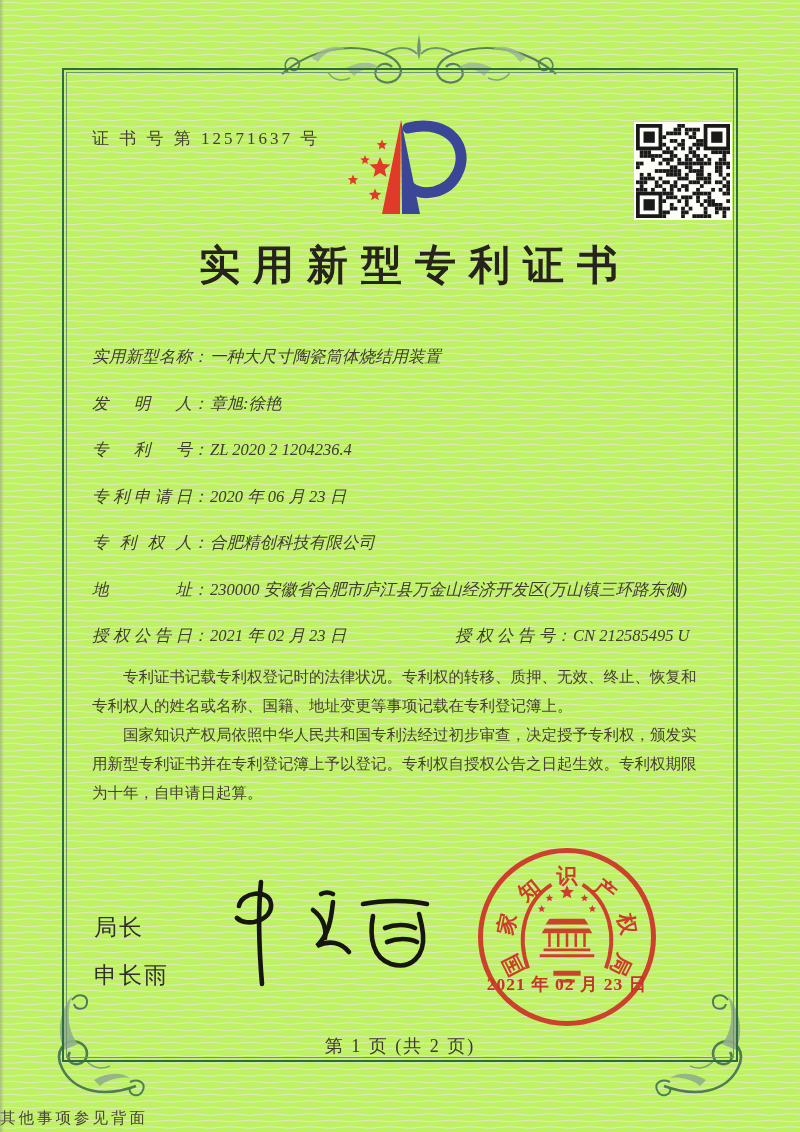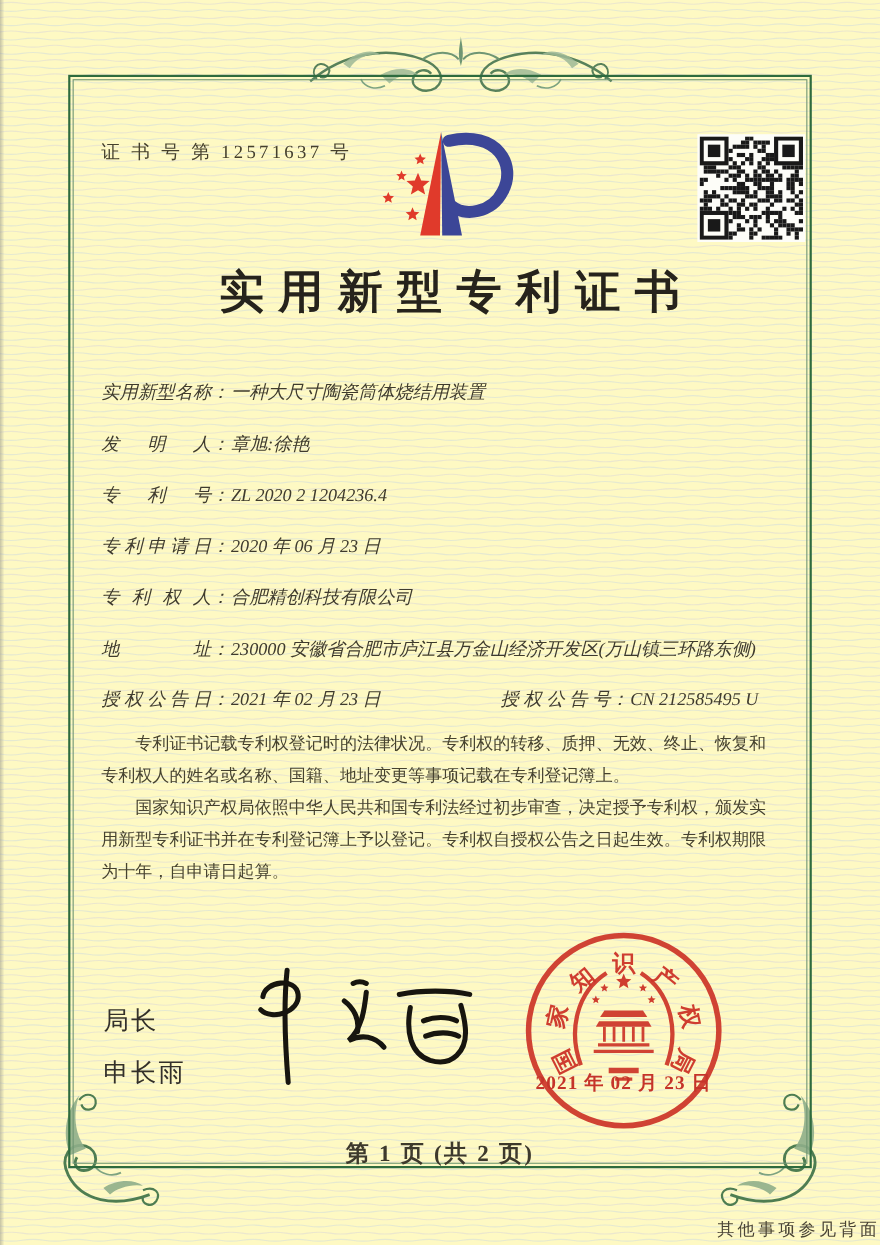--- a/index.html
+++ b/index.html
@@ -1,18 +1,18 @@
 <!DOCTYPE html>
 <html><head>
 <meta charset="utf-8">
 <style>
   html,body{margin:0;padding:0;background:#e8e6dd;}
   .page{
     position:relative;width:800px;height:1132px;overflow:hidden;
-    background:#fef9c3;
+    background:#bef264;
     font-family:"Liberation Serif","DejaVu Serif",serif;
     color:#3f3b2e;
   }
   #bg-waves{position:absolute;inset:0;z-index:0;}
   .ornament{position:absolute;z-index:1;}
   .frame{
     position:absolute;left:62px;top:68px;width:676px;height:994px;z-index:2;
     border:2px solid #2e6b3e;box-sizing:border-box;pointer-events:none;
   }
   .frame-inner{
@@ -55,22 +55,22 @@
   .seal-char{
     position:absolute;width:24px;height:24px;text-align:center;font-size:21px;font-weight:700;
     color:rgba(204,51,39,.95);line-height:24px;
   }
   .seal-emblem{position:absolute;left:50%;top:50%;transform:translate(-50%,-52%);}
   .seal-date{
     position:absolute;left:468px;top:972px;width:198px;text-align:center;z-index:4;
     font-size:17.5px;font-weight:700;color:#c5342a;letter-spacing:1px;
   }
 
-  .page-info{position:absolute;left:0;top:1034px;width:100%;text-align:center;font-size:21px;color:#3d392c;letter-spacing:2px;font-weight:bold;}
-  .back-note{position:absolute;left:0;top:1108px;width:100%;text-align:right;font-size:15.5px;color:#4a4435;letter-spacing:3px;font-family:Liberation Mono, monospace;}
+  .page-info{position:absolute;left:0;top:1034px;width:100%;text-align:center;font-size:18px;color:#3d392c;letter-spacing:2px;}
+  .back-note{position:absolute;left:0;top:1108px;width:100%;text-align:left;font-size:15.5px;color:#4a4435;letter-spacing:3px;font-family:Liberation Mono, monospace;}
 </style>
 </head>
 <body>
 
 <div class="page">
 
   <svg id="bg-waves" width="800" height="1132" xmlns="http://www.w3.org/2000/svg">
       <path d="M0 3 q 10 -1.6 20 0 q 10 1.6 20 0 q 10 -1.6 20 0 q 10 1.6 20 0 q 10 -1.6 20 0 q 10 1.6 20 0 q 10 -1.6 20 0 q 10 1.6 20 0 q 10 -1.6 20 0 q 10 1.6 20 0 q 10 -1.6 20 0 q 10 1.6 20 0 q 10 -1.6 20 0 q 10 1.6 20 0 q 10 -1.6 20 0 q 10 1.6 20 0 q 10 -1.6 20 0 q 10 1.6 20 0 q 10 -1.6 20 0 q 10 1.6 20 0 q 10 -1.6 20 0 q 10 1.6 20 0 q 10 -1.6 20 0 q 10 1.6 20 0 q 10 -1.6 20 0 q 10 1.6 20 0 q 10 -1.6 20 0 q 10 1.6 20 0 q 10 -1.6 20 0 q 10 1.6 20 0 q 10 -1.6 20 0 q 10 1.6 20 0 q 10 -1.6 20 0 q 10 1.6 20 0 q 10 -1.6 20 0 q 10 1.6 20 0 q 10 -1.6 20 0 q 10 1.6 20 0 q 10 -1.6 20 0 q 10 1.6 20 0" fill="none" stroke="#e9e4cf" stroke-width="1" opacity="0.9"></path>
       <path d="M0 9.5 q 10 1.6 20 0 q 10 -1.6 20 0 q 10 1.6 20 0 q 10 -1.6 20 0 q 10 1.6 20 0 q 10 -1.6 20 0 q 10 1.6 20 0 q 10 -1.6 20 0 q 10 1.6 20 0 q 10 -1.6 20 0 q 10 1.6 20 0 q 10 -1.6 20 0 q 10 1.6 20 0 q 10 -1.6 20 0 q 10 1.6 20 0 q 10 -1.6 20 0 q 10 1.6 20 0 q 10 -1.6 20 0 q 10 1.6 20 0 q 10 -1.6 20 0 q 10 1.6 20 0 q 10 -1.6 20 0 q 10 1.6 20 0 q 10 -1.6 20 0 q 10 1.6 20 0 q 10 -1.6 20 0 q 10 1.6 20 0 q 10 -1.6 20 0 q 10 1.6 20 0 q 10 -1.6 20 0 q 10 1.6 20 0 q 10 -1.6 20 0 q 10 1.6 20 0 q 10 -1.6 20 0 q 10 1.6 20 0 q 10 -1.6 20 0 q 10 1.6 20 0 q 10 -1.6 20 0 q 10 1.6 20 0 q 10 -1.6 20 0" fill="none" stroke="#e2e7d3" stroke-width="1" opacity="0.9"></path>
       <path d="M0 16 q 10 -1.6 20 0 q 10 1.6 20 0 q 10 -1.6 20 0 q 10 1.6 20 0 q 10 -1.6 20 0 q 10 1.6 20 0 q 10 -1.6 20 0 q 10 1.6 20 0 q 10 -1.6 20 0 q 10 1.6 20 0 q 10 -1.6 20 0 q 10 1.6 20 0 q 10 -1.6 20 0 q 10 1.6 20 0 q 10 -1.6 20 0 q 10 1.6 20 0 q 10 -1.6 20 0 q 10 1.6 20 0 q 10 -1.6 20 0 q 10 1.6 20 0 q 10 -1.6 20 0 q 10 1.6 20 0 q 10 -1.6 20 0 q 10 1.6 20 0 q 10 -1.6 20 0 q 10 1.6 20 0 q 10 -1.6 20 0 q 10 1.6 20 0 q 10 -1.6 20 0 q 10 1.6 20 0 q 10 -1.6 20 0 q 10 1.6 20 0 q 10 -1.6 20 0 q 10 1.6 20 0 q 10 -1.6 20 0 q 10 1.6 20 0 q 10 -1.6 20 0 q 10 1.6 20 0 q 10 -1.6 20 0 q 10 1.6 20 0" fill="none" stroke="#e9e4cf" stroke-width="1" opacity="0.9"></path>

